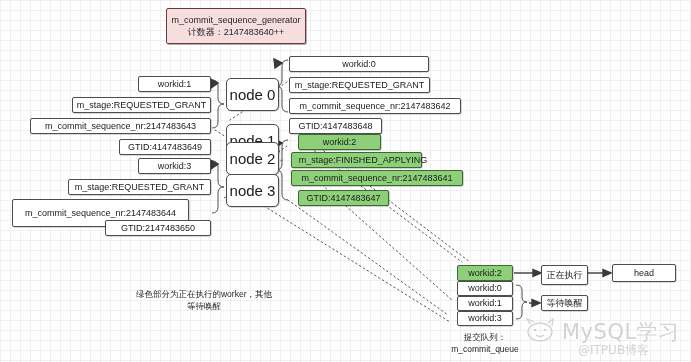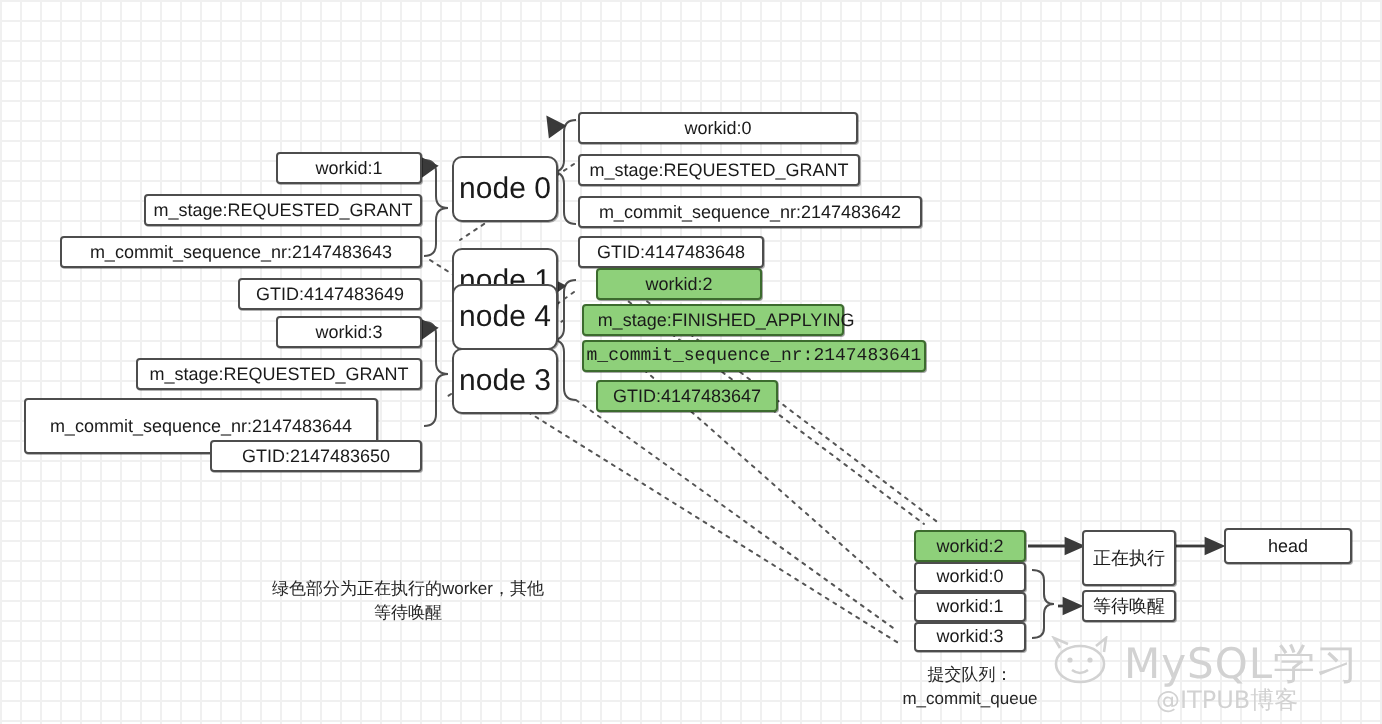--- a/index.html
+++ b/index.html
@@ -135,29 +135,33 @@
       <line x1="529" y1="303" x2="534" y2="303"></line>
       <polygon points="540,303 532,299.5 532,306.5"></polygon>
 
       <polygon points="218,83 210,79 211,88"></polygon>
       <polygon points="218,164 210,160 211,169"></polygon>
       <polygon points="282,63 274,59 275,68"></polygon>
       <polygon points="282,143 274,139 275,148"></polygon>
     </g>
   </svg>
 
+  <div class="box gen" style="left:166px;top:8px;width:140px;height:36px;">
+    <span>m_commit_sequence_generator</span>
+    <span>计数器：2147483640++</span>
+  </div>
 
   <div class="node" style="left:226px;top:78px;width:53px;height:33px;">
     <span>node 0</span>
   </div>
   <div class="node" style="left:226px;top:110px;width:53px;height:33px;margin-top:14px;">
     <span>node 1</span>
   </div>
   <div class="node" style="left:226px;top:142px;width:53px;height:33px;">
-    <span>node 4</span>
+    <span>node 2</span>
   </div>
   <div class="node" style="left:226px;top:174px;width:53px;height:33px;">
     <span>node 3</span>
   </div>
 
   <div class="box" style="left:138px;top:76px;width:73px;height:16px;">
     <span>workid:1</span>
   </div>
   <div class="box" style="left:72px;top:97px;width:139px;height:16px;">
     <span>m_stage:REQUESTED_GRANT</span>
@@ -194,21 +198,21 @@
   <div class="box" style="left:289px;top:118px;width:93px;height:16px;">
     <span>GTID:4147483648</span>
   </div>
 
   <div class="box green" style="left:298px;top:134px;width:83px;height:16px;">
     <span>workid:2</span>
   </div>
   <div class="box green" style="left:291px;top:152px;width:131px;height:16px;padding-left:13px;">
     <span>m_stage:FINISHED_APPLYING</span>
   </div>
-  <div class="box green" style="left:291px;top:170px;width:172px;height:16px;font-family:Liberation Mono, monospace;">
+  <div class="box green" style="left:291px;top:170px;width:172px;height:16px;">
     <span>m_commit_sequence_nr:2147483641</span>
   </div>
   <div class="box green" style="left:298px;top:190px;width:91px;height:16px;">
     <span>GTID:4147483647</span>
   </div>
 
   <div class="caption" style="left:124px;top:288px;width:160px;">绿色部分为正在执行的worker，其他
 等待唤醒</div>
 
   <div class="box green" style="left:457px;top:265px;width:56px;height:16px;">
@@ -220,21 +224,21 @@
   <div class="box" style="left:457px;top:296px;width:56px;height:15px;">
     <span>workid:1</span>
   </div>
   <div class="box" style="left:457px;top:311px;width:56px;height:15px;">
     <span>workid:3</span>
   </div>
 
   <div class="qlabel" style="left:432px;top:331px;width:106px;">提交队列：
 m_commit_queue</div>
 
-  <div class="box" style="left:541px;top:265px;width:47px;height:28px;">
+  <div class="box" style="left:541px;top:265px;width:47px;height:20px;">
     <span>正在执行</span>
   </div>
 
   <div class="box" style="left:541px;top:295px;width:47px;height:16px;">
     <span>等待唤醒</span>
   </div>
 
   <div class="box" style="left:612px;top:264px;width:64px;height:18px;">
     <span>head</span>
   </div>

